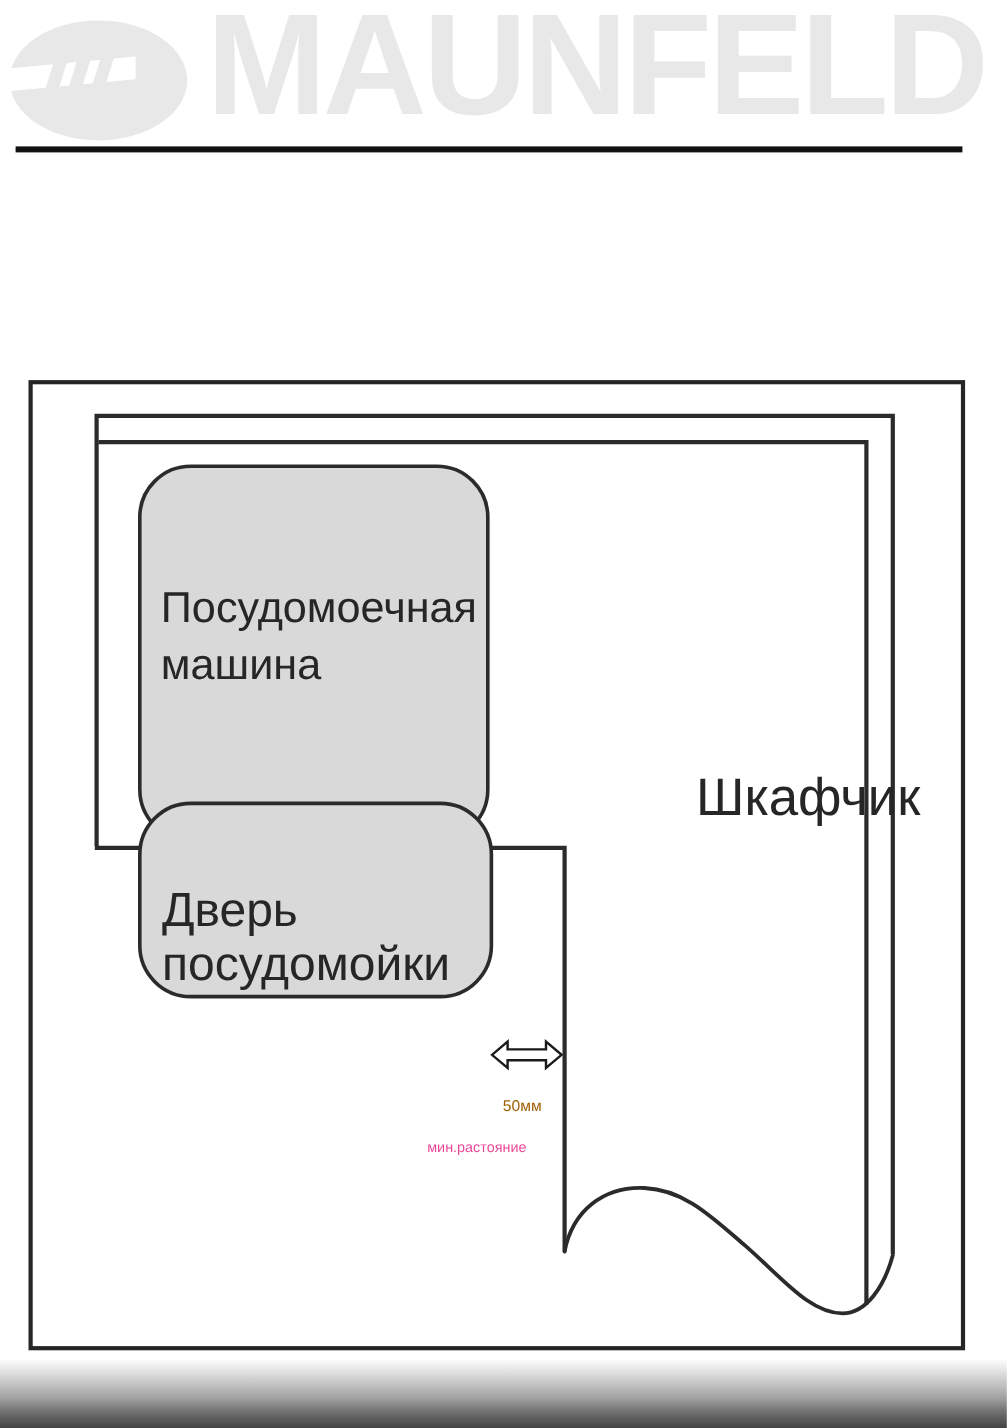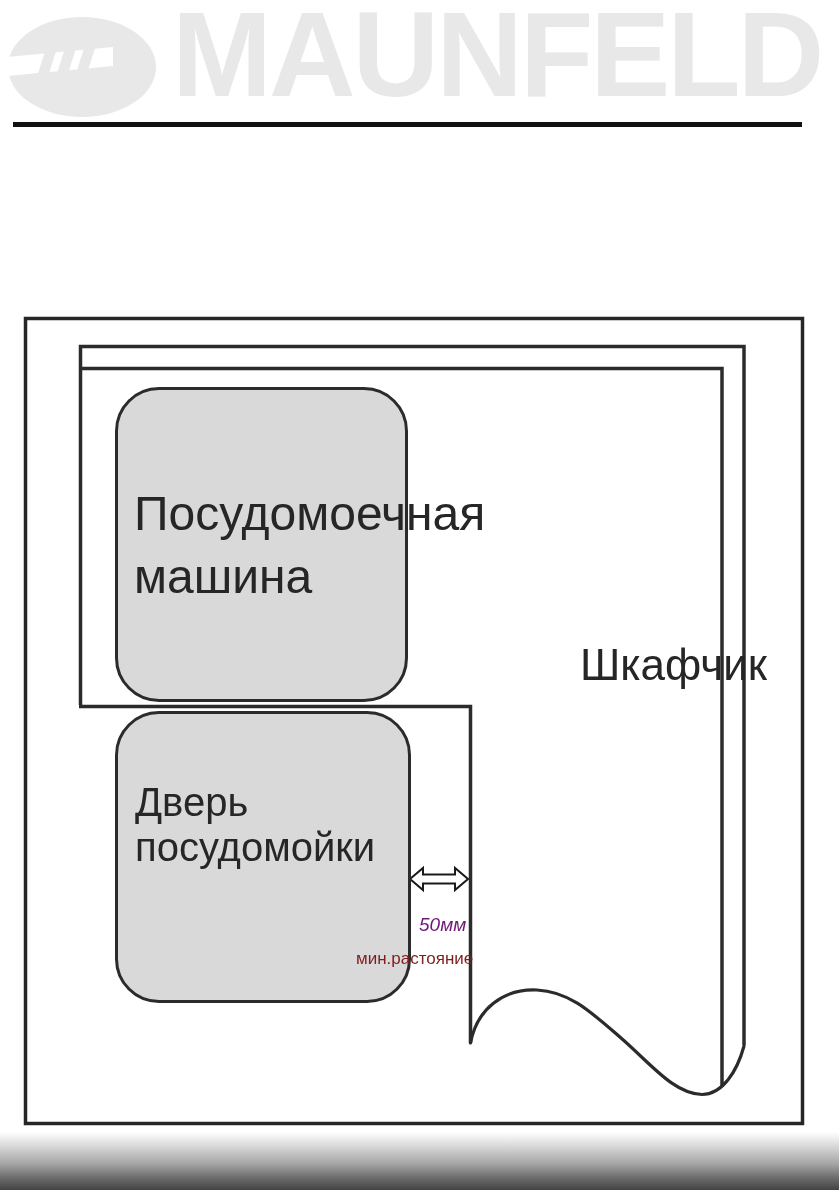--- a/index.html
+++ b/index.html
@@ -18,31 +18,31 @@
   .header-rule{
     left:13px;top:122px;width:789px;height:5px;background:#111111;
   }
   
   .diagram-svg{left:0;top:0;pointer-events:none;}
   .appliance-box{
     background:#d9d9d9;border:3px solid #2b2b2b;border-radius:44px;
     box-sizing:border-box;color:#262626;
   }
   .machine-box{left:115px;top:387px;width:293px;height:315px;}
-  .machine-box .box-label{margin:92px 0 0 16px;font-size:48px;line-height:1.32;}
-  .door-box{left:115px;top:711px;width:296px;height:292px;}
+  .machine-box .box-label{margin:92px 0 0 16px;font-size:36px;line-height:1.32;}
+  .door-box{left:115px;top:668px;width:296px;height:164px;}
   .door-box .box-label{margin:66px 0 0 17px;font-size:40px;line-height:1.13;}
   .cabinet-label{
     left:536px;top:640px;font-size:44px;color:#262626;white-space:nowrap;margin-left:44px;
   }
   .dim-value{
-    left:419px;top:914px;font-size:19px;color:#701a75;white-space:nowrap;font-style:italic;
+    left:419px;top:914px;font-size:13px;color:#a16207;white-space:nowrap;
   }
   .dim-caption{
-    left:356px;top:949px;font-size:17px;color:#7f1d1d;white-space:nowrap;
+    left:356px;top:949px;font-size:12px;color:#ec4899;white-space:nowrap;
   }
   
   .footer-bar{
     left:0;top:1132px;width:839px;height:58px;
     background:linear-gradient(180deg,#ffffff 0%,#e3e3e3 18%,#a5a5a5 55%,#6e6e6e 78%,#434343 100%);
   }
 </style>
 </head>
 <body>
 

